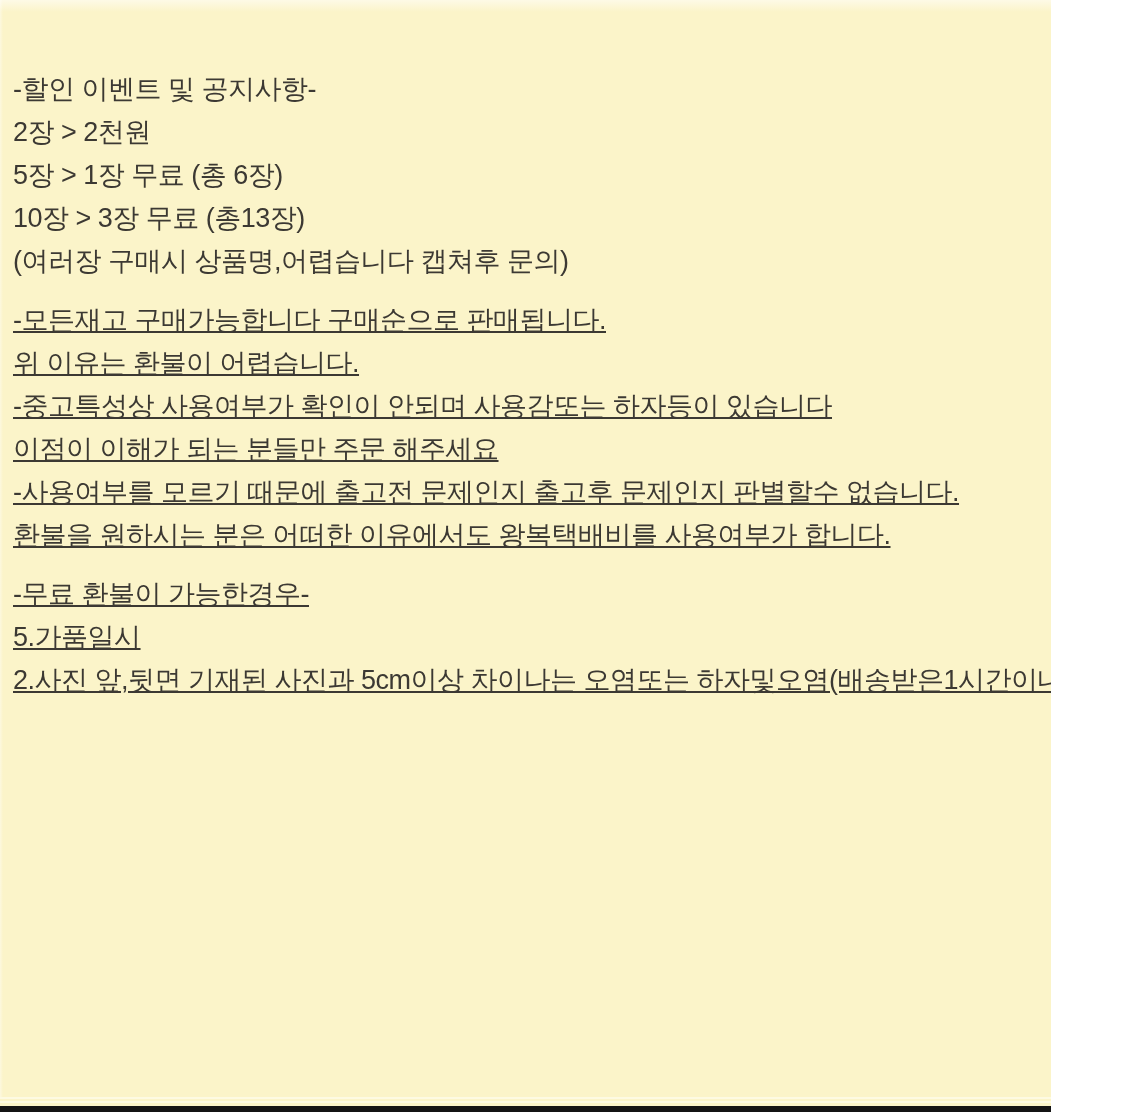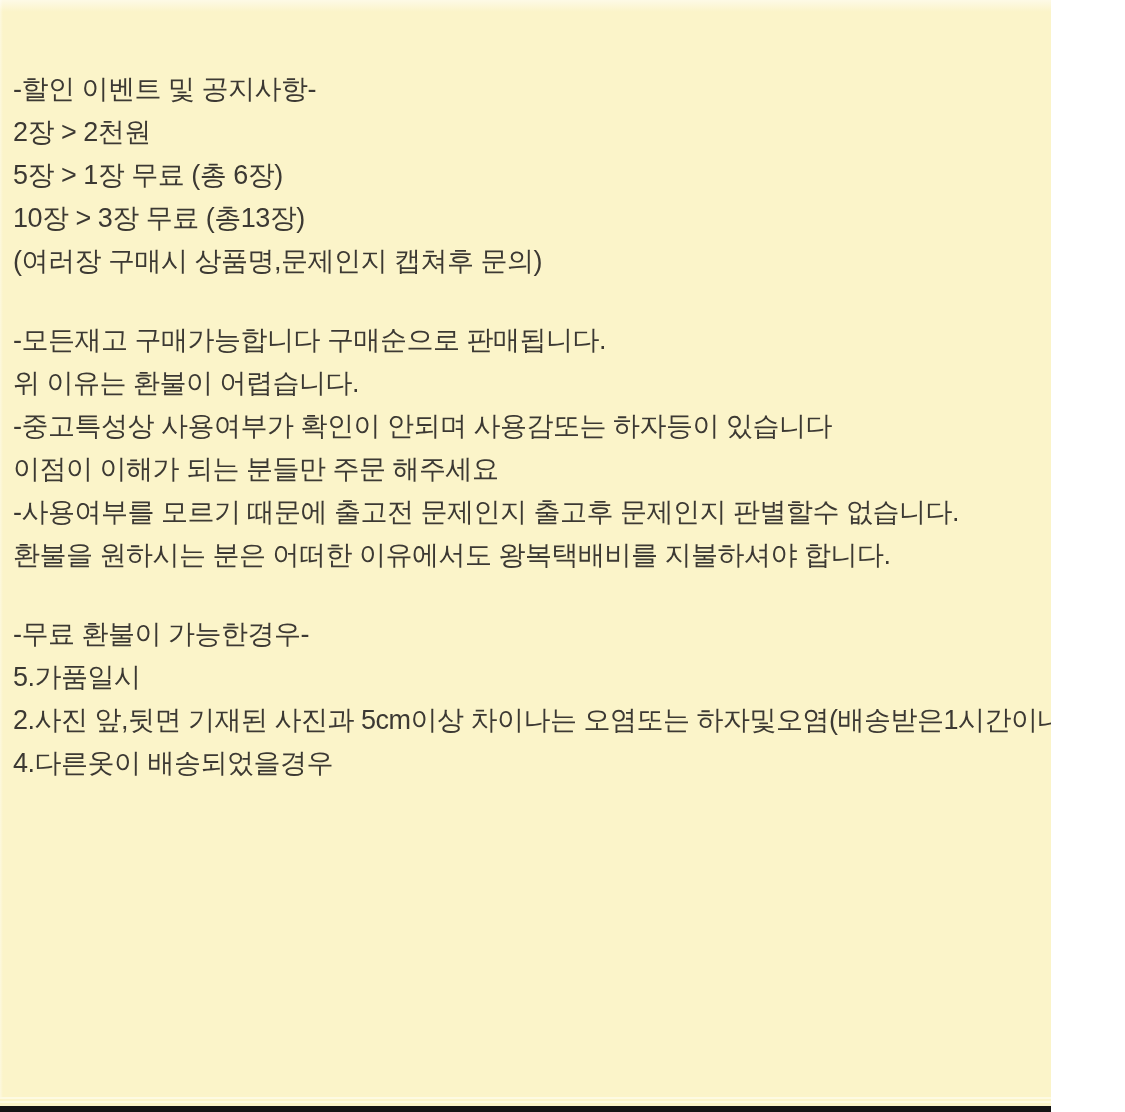--- a/index.html
+++ b/index.html
@@ -40,21 +40,21 @@
     position: absolute;
     left: 13px;
     top: 68px;
     right: 16px;
     font-size: 27px;
     line-height: 43px;
     font-weight: 500;
     letter-spacing: -0.5px;
   }
   .section { margin: 0; }
-  .section + .section { margin-top: 36px; }
+  .section + .section { margin-top: 16px; text-decoration: underline; }
   .line {
     margin: 0;
     white-space: nowrap;
   }
   .line.indent { padding-left: 32px; }
   .bottom-stripes {
     position: absolute;
     left: 0; right: 0;
     bottom: 6px;
     height: 9px;
@@ -80,36 +80,35 @@
   <div class="top-highlight"></div>
   <div class="edge-highlight-left"></div>
 
   <div class="content">
 
     <div class="section">
       <p class="line">-할인 이벤트 및 공지사항-</p>
       <p class="line">2장 &gt; 2천원</p>
       <p class="line">5장 &gt; 1장 무료 (총 6장)</p>
       <p class="line">10장 &gt; 3장 무료 (총13장)</p>
-      <p class="line">(여러장 구매시 상품명,문제인지 캡쳐후 문의)</p>
+      <p class="line">(여러장 구매시 상품명,어렵습니다 캡쳐후 문의)</p>
     </div>
 
     <div class="section">
       <p class="line">-모든재고 구매가능합니다 구매순으로 판매됩니다.</p>
       <p class="line">위 이유는 환불이 어렵습니다.</p>
       <p class="line">-중고특성상 사용여부가 확인이 안되며 사용감또는 하자등이 있습니다</p>
       <p class="line">이점이 이해가 되는 분들만 주문 해주세요</p>
       <p class="line">-사용여부를 모르기 때문에 출고전 문제인지 출고후 문제인지 판별할수 없습니다.</p>
-      <p class="line">환불을 원하시는 분은 어떠한 이유에서도 왕복택배비를 지불하셔야 합니다.</p>
+      <p class="line">환불을 원하시는 분은 어떠한 이유에서도 왕복택배비를 사용여부가 합니다.</p>
     </div>
 
     <div class="section">
       <p class="line">-무료 환불이 가능한경우-</p>
       <p class="line">5.가품일시</p>
       <p class="line">2.사진 앞,뒷면 기재된 사진과 5cm이상 차이나는 오염또는 하자및오염(배송받은1시간이내 문의)</p>
-      <p class="line">4.다른옷이 배송되었을경우</p>
     </div>
 
   </div>
 
   <div class="bottom-stripes"></div>
   <div class="bottom-bar"></div>
 </div>
 
 </body></html>

